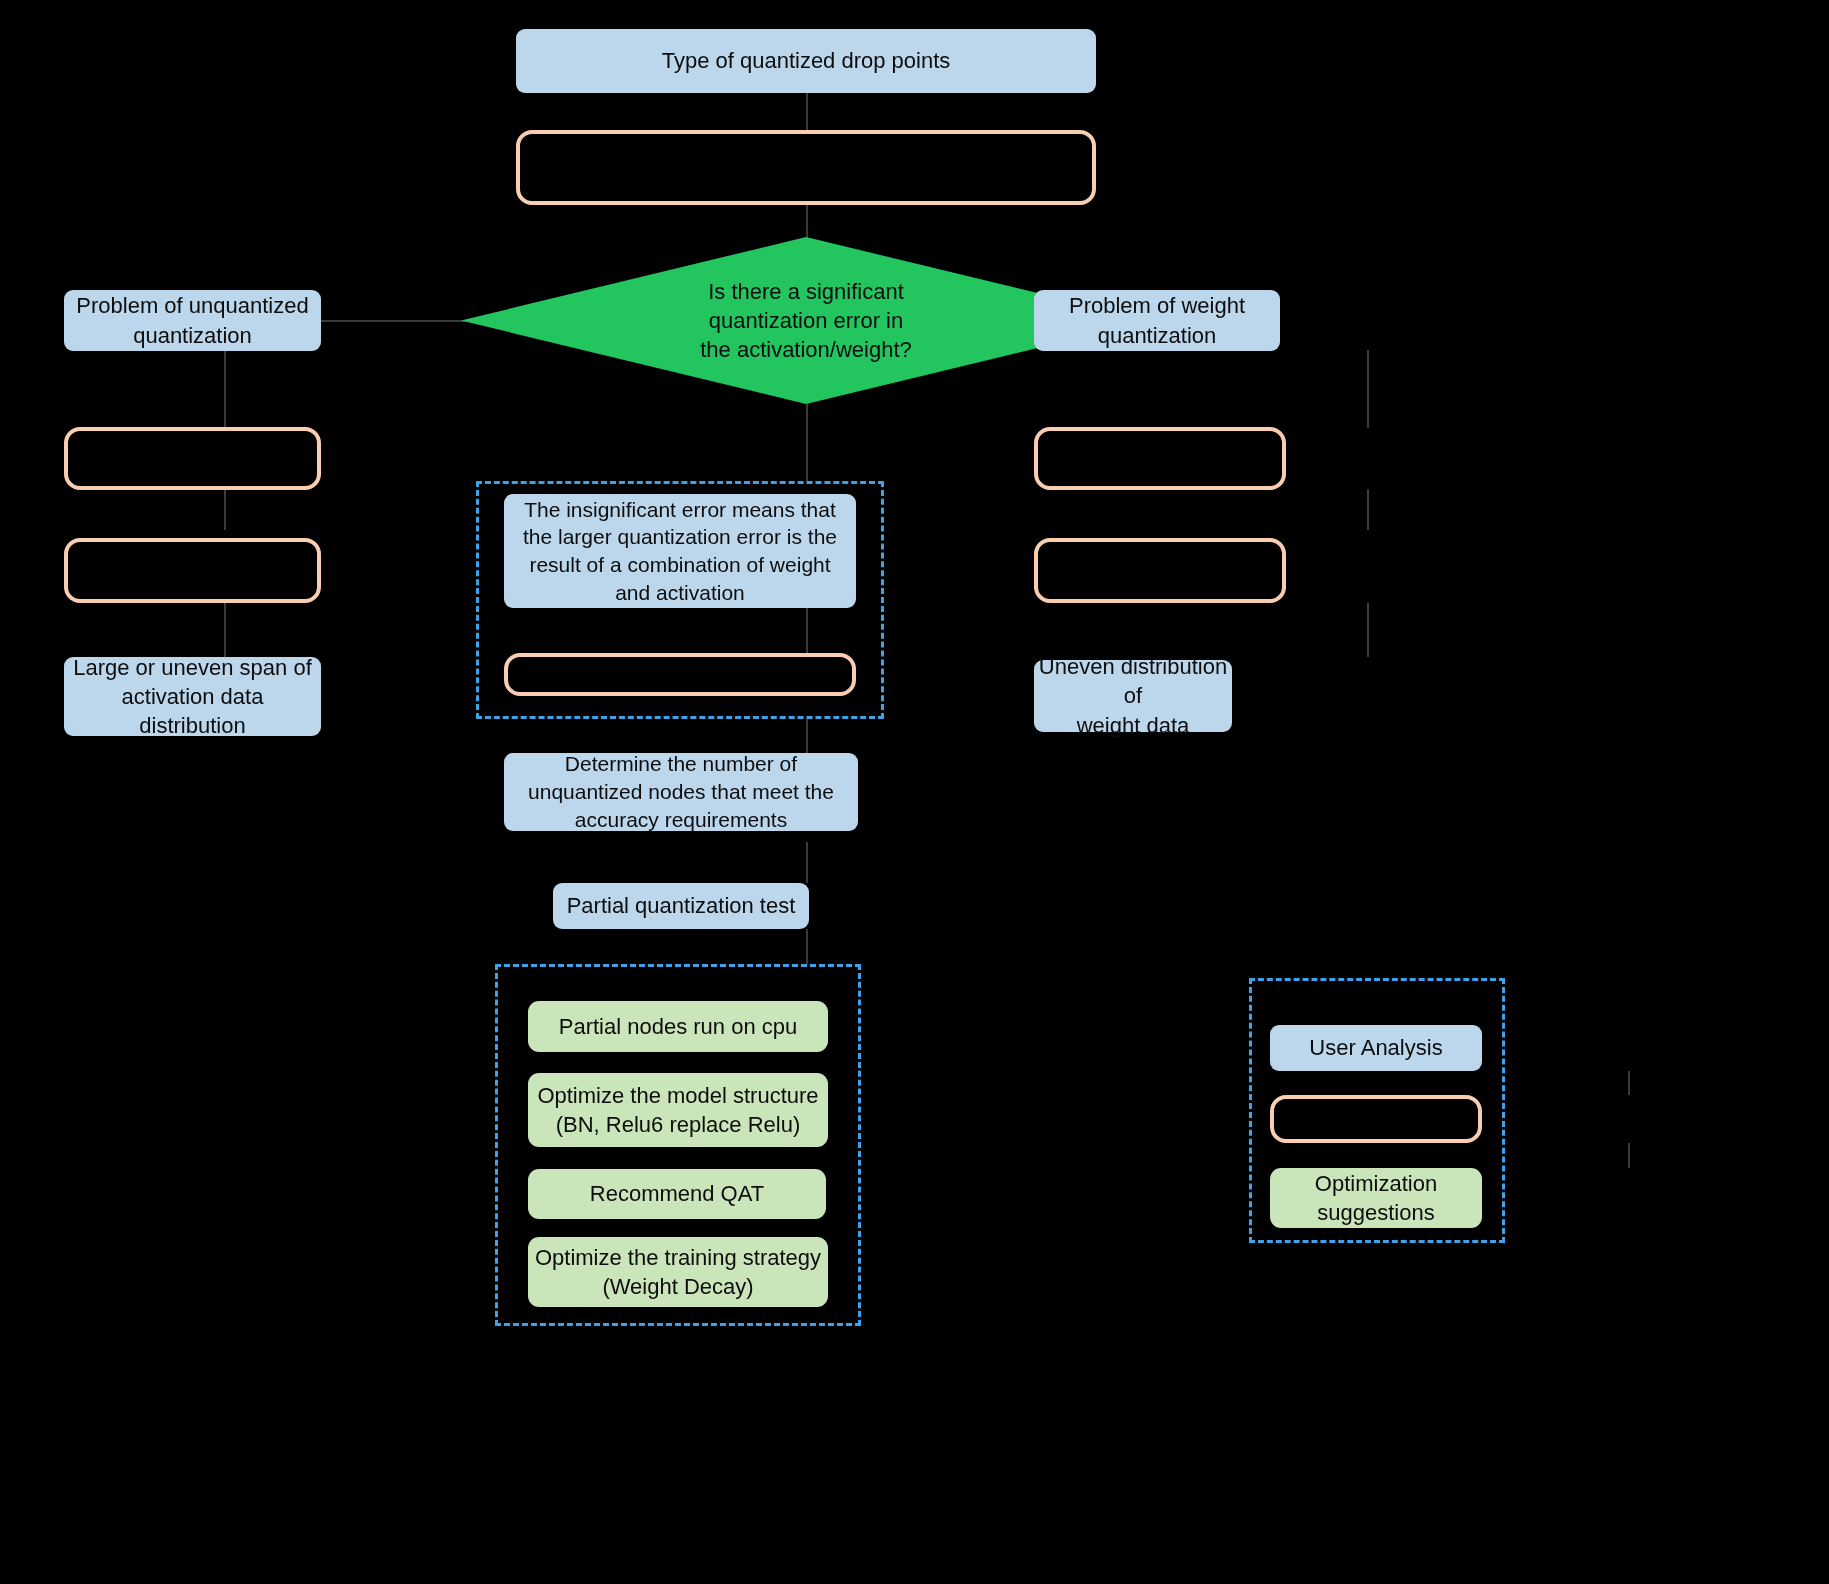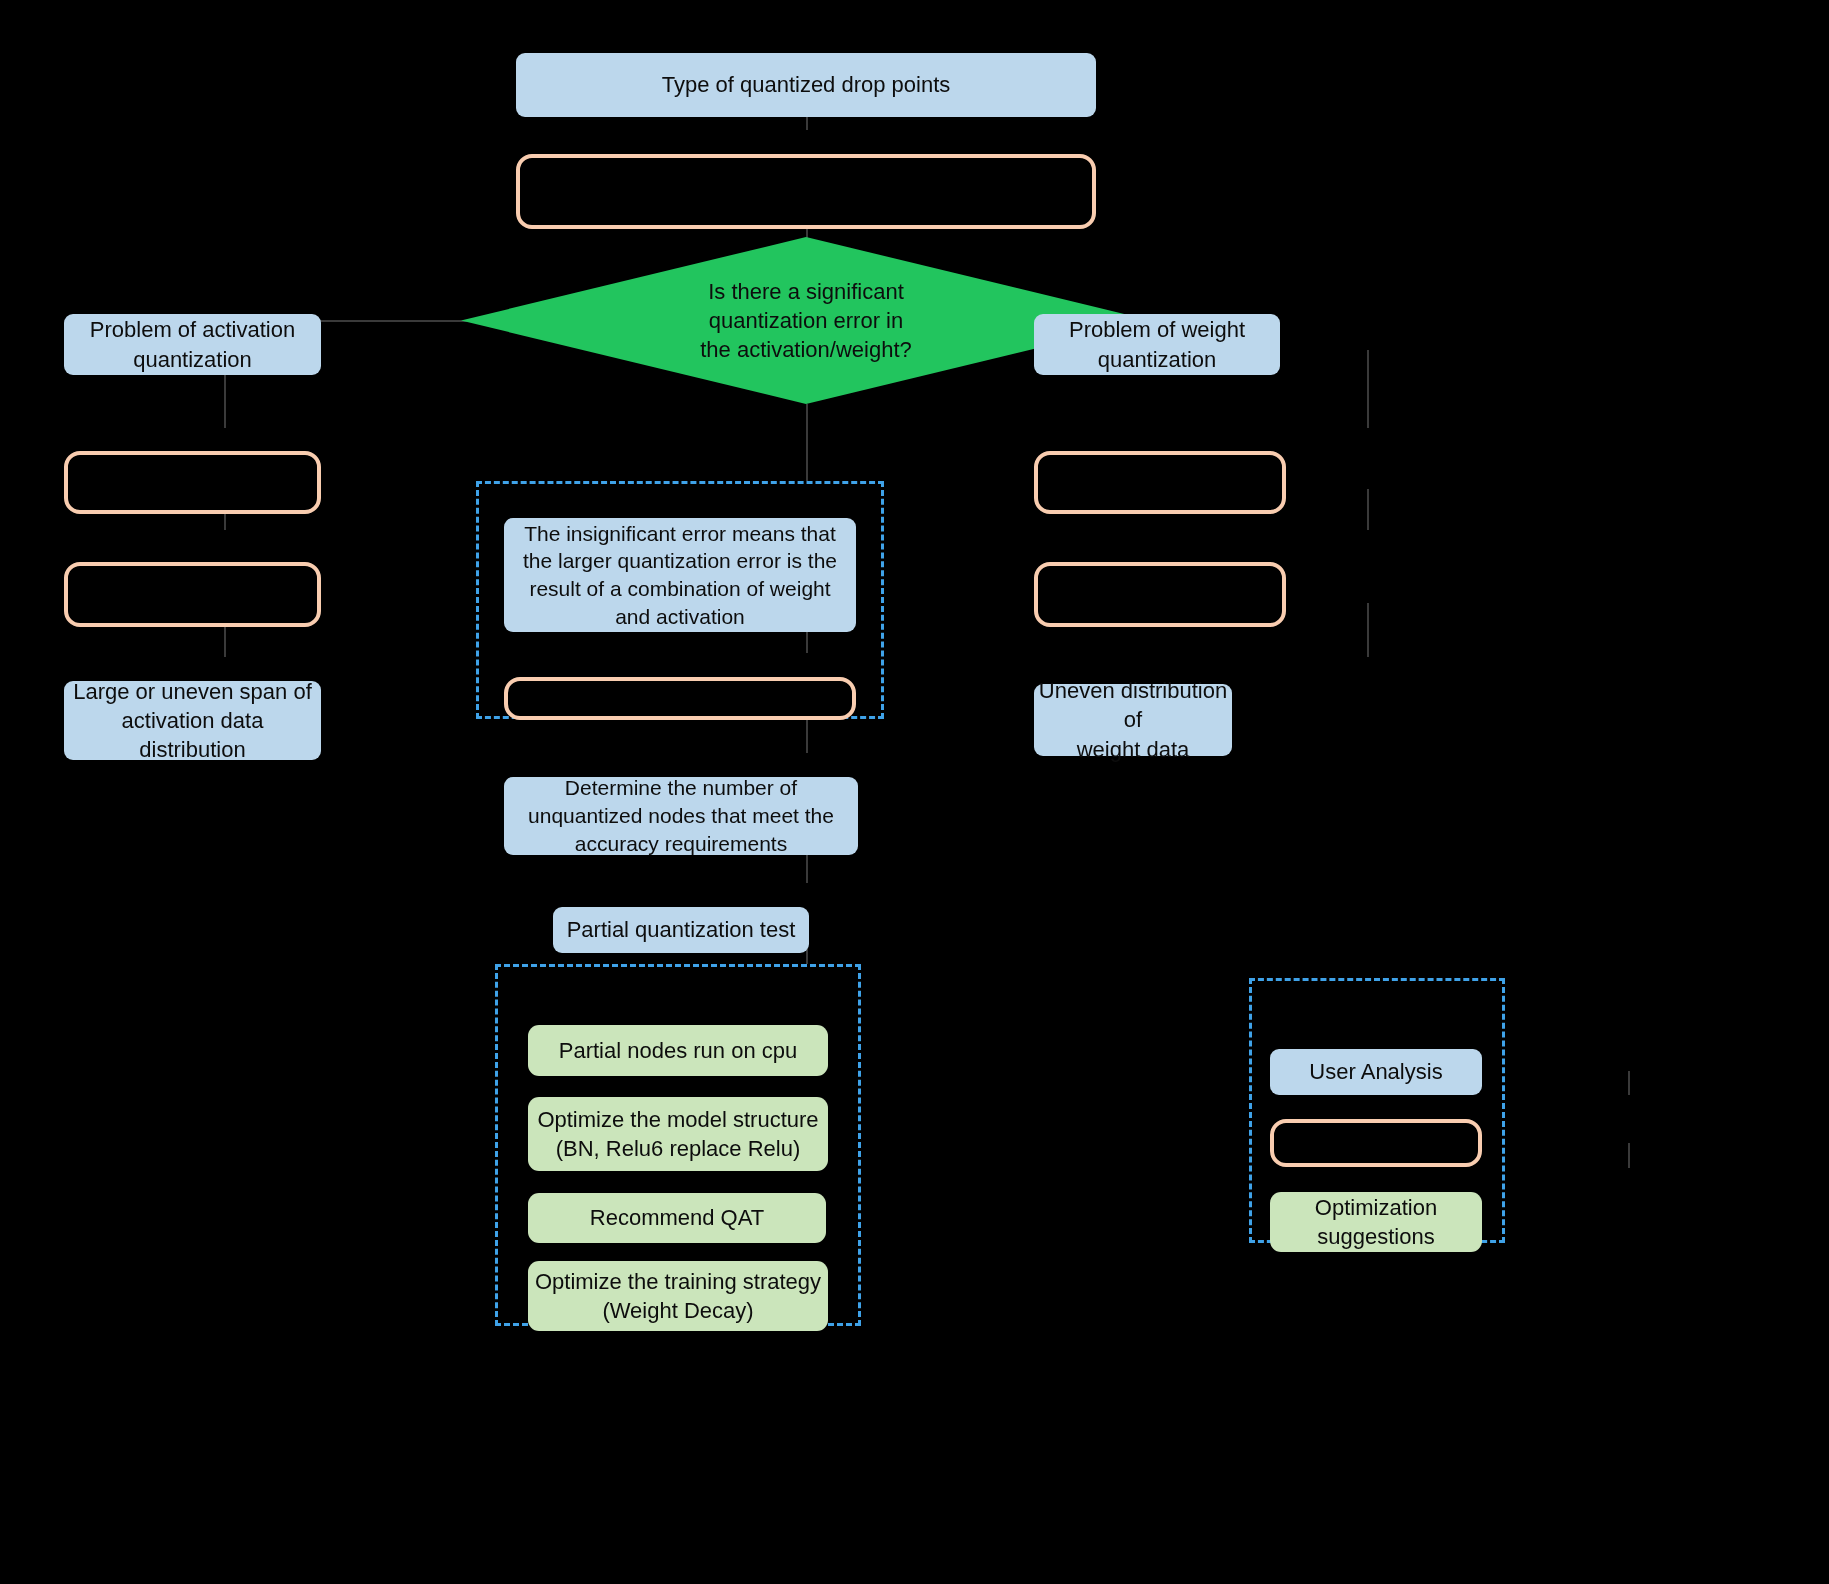--- a/index.html
+++ b/index.html
@@ -20,21 +20,20 @@
   .node {
     position: absolute;
     box-sizing: border-box;
     display: flex;
     align-items: center;
     justify-content: center;
     text-align: center;
     color: #0d0d0d;
     line-height: 1.32;
     white-space: pre-line;
-    margin-top: 24px;
   }
   .blue {
     background: #bcd7ec;
     border-radius: 9px;
     font-size: 22px;
   }
   .green {
     background: #cbe5bb;
     border-radius: 11px;
     font-size: 22px;
@@ -96,21 +95,21 @@
   <div class="connector vline" style="left:1628px; top:1143px; height:25px;"></div>
 
   <div class="node blue" style="left:516px; top:29px; width:580px; height:64px;">Type of quantized drop points</div>
 
   <div class="node outline" style="left:516px; top:130px; width:580px; height:75px;"></div>
 
   <div class="diamond" style="left:461px; top:237px; width:690px; height:167px;">Is there a significant
 quantization error in
 the activation/weight?</div>
 
-  <div class="node blue" style="left:64px; top:290px; width:257px; height:61px;">Problem of activation
+  <div class="node blue" style="left:64px; top:290px; width:257px; height:61px;">Problem of unquantized
 quantization</div>
 
   <div class="node outline" style="left:64px; top:427px; width:257px; height:63px;"></div>
 
   <div class="node outline" style="left:64px; top:538px; width:257px; height:65px;"></div>
 
   <div class="node blue" style="left:64px; top:657px; width:257px; height:79px;">Large or uneven span of
 activation data
 distribution</div>
 

